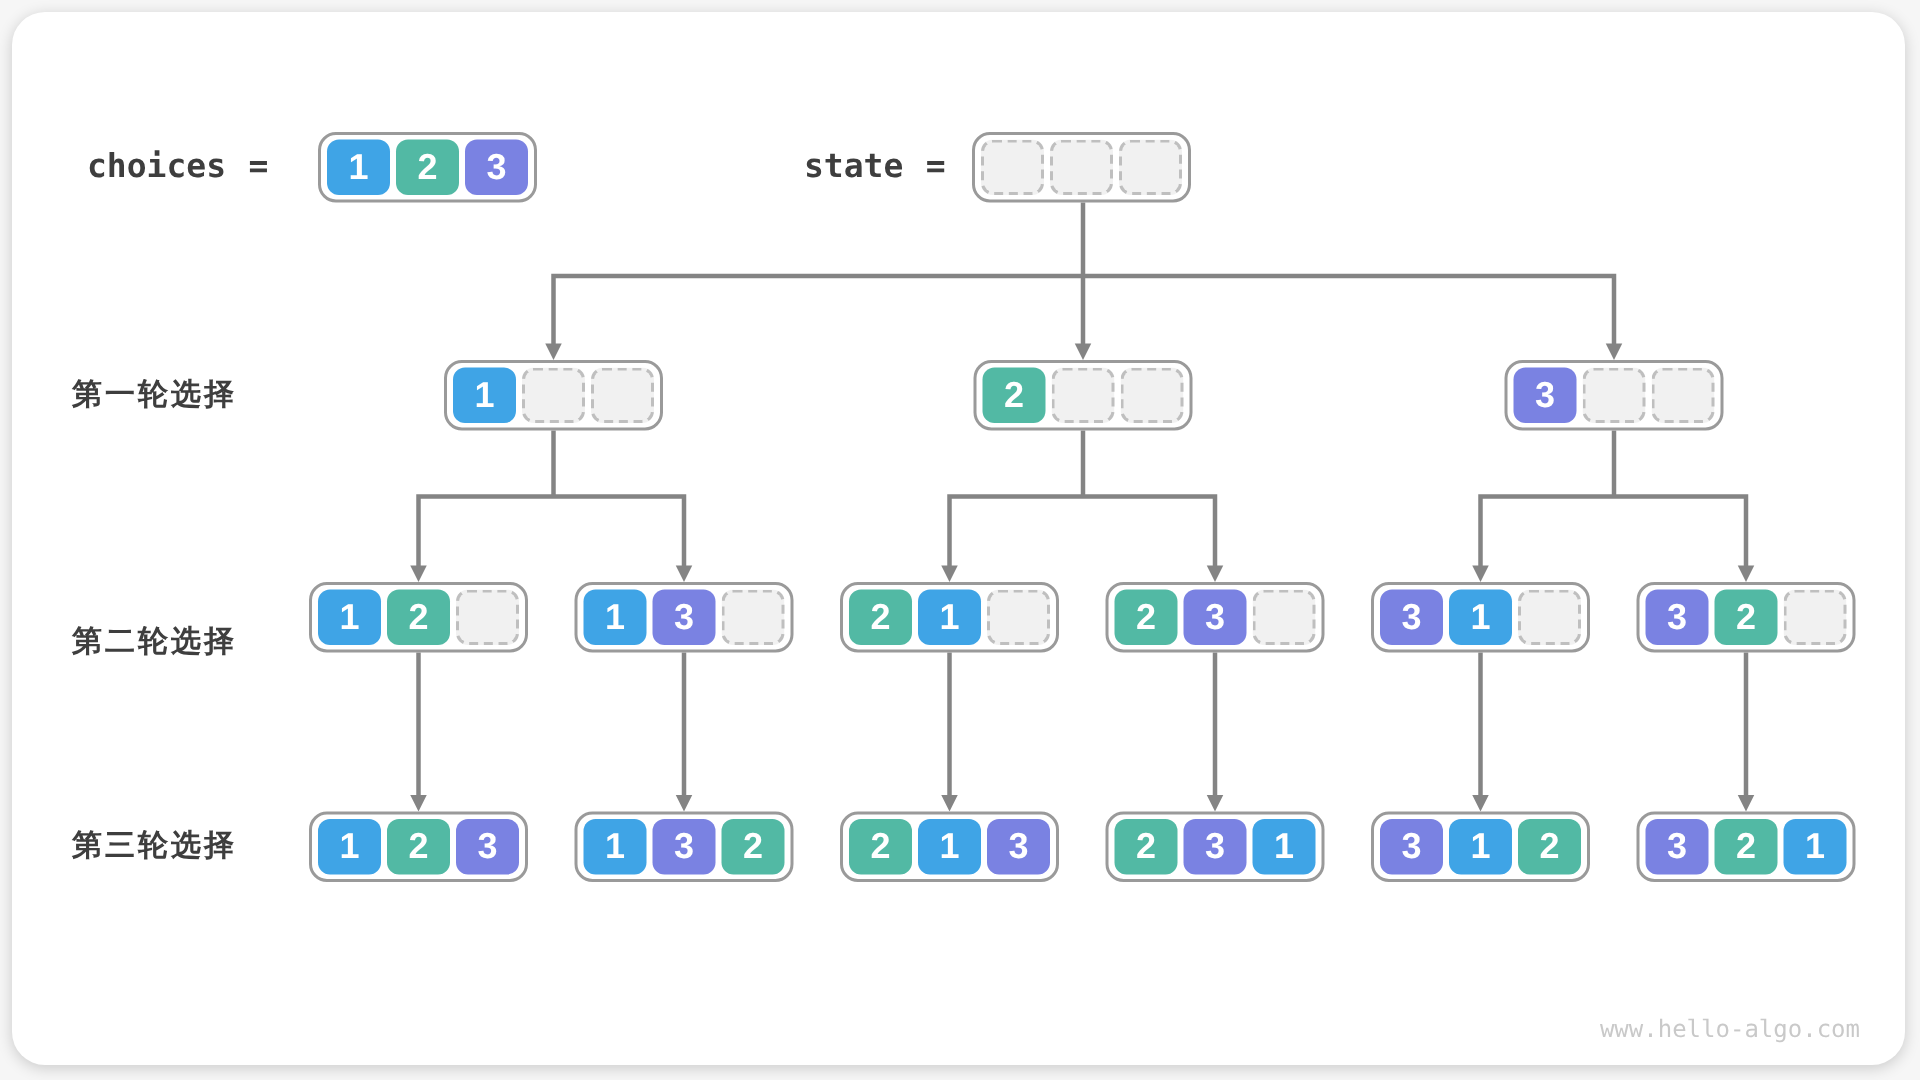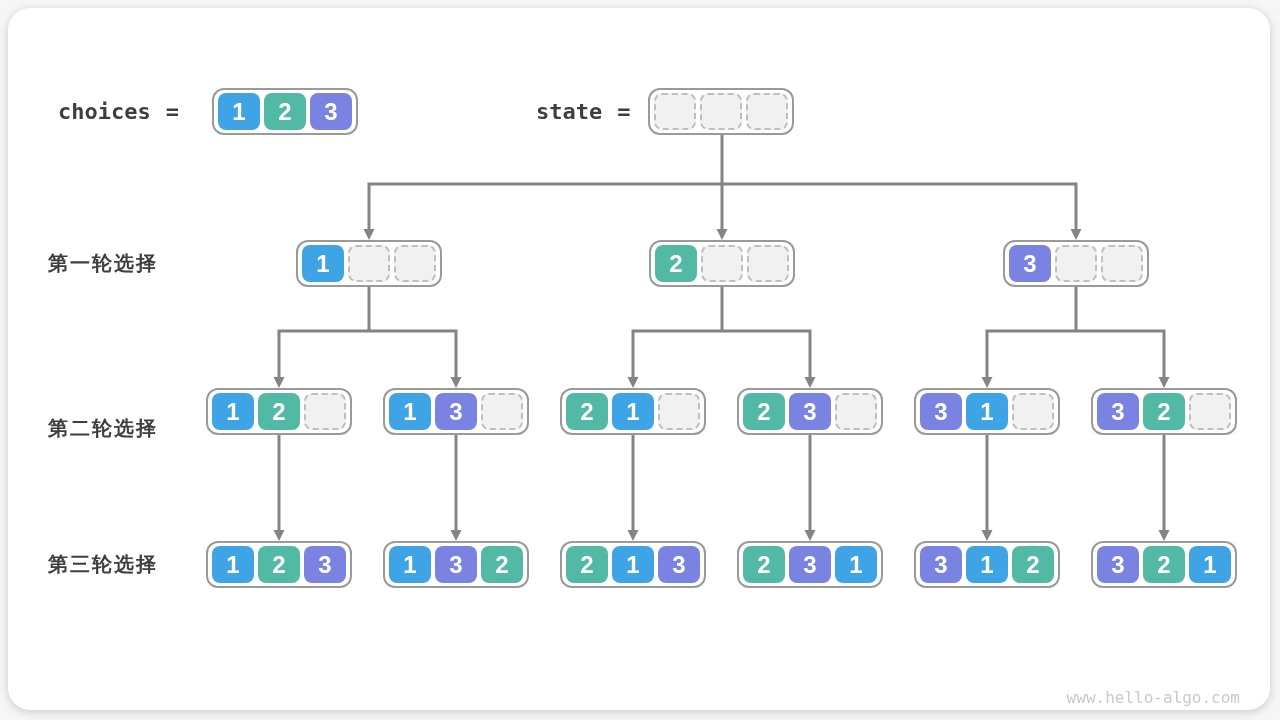--- a/index.html
+++ b/index.html
@@ -47,21 +47,21 @@
   
   .row-label{
     position:absolute;left:36px;height:47px;line-height:47px;
     font-size:20px;letter-spacing:2px;font-weight:600;
     color:var(--label-text,#3E3E3E);white-space:nowrap;margin-left:12px;
   }
 
   .watermark{
     position:absolute;right:40px;top:676px;
     font-family:"DejaVu Sans Mono","Liberation Mono",monospace;
-    font-size:16px;color:var(--watermark-text,#C9C9C9);margin-top:12px;
+    font-size:16px;color:var(--watermark-text,#C9C9C9);
   }
 </style>
 </head>
 <body>
 
 <div class="card"></div>
 
 <svg id="arrows" width="1280" height="720">
     <polyline points="722,135 722,233" fill="none" stroke="#848484" stroke-width="3"></polyline>
     <polygon points="716.5,229 727.5,229 722,240" fill="#848484"></polygon>

